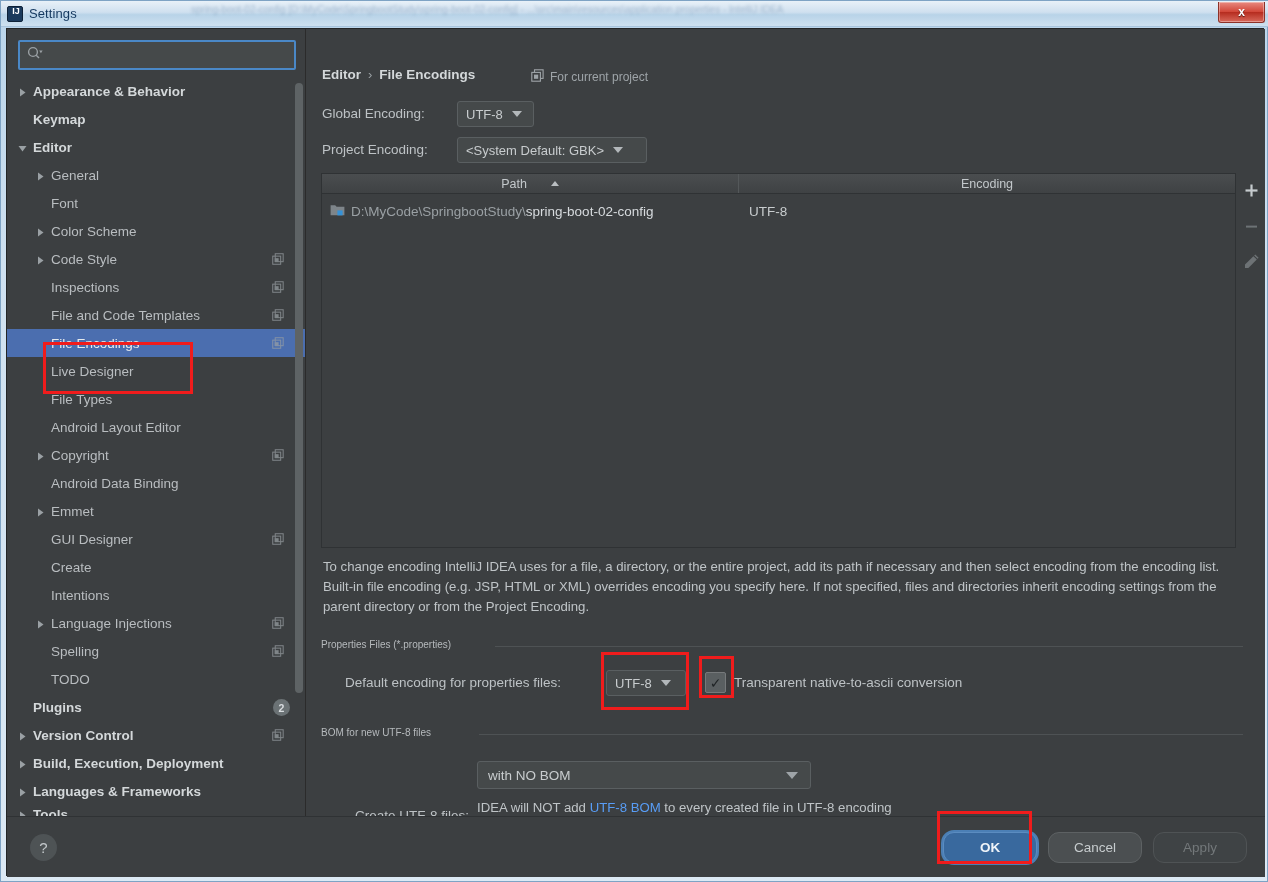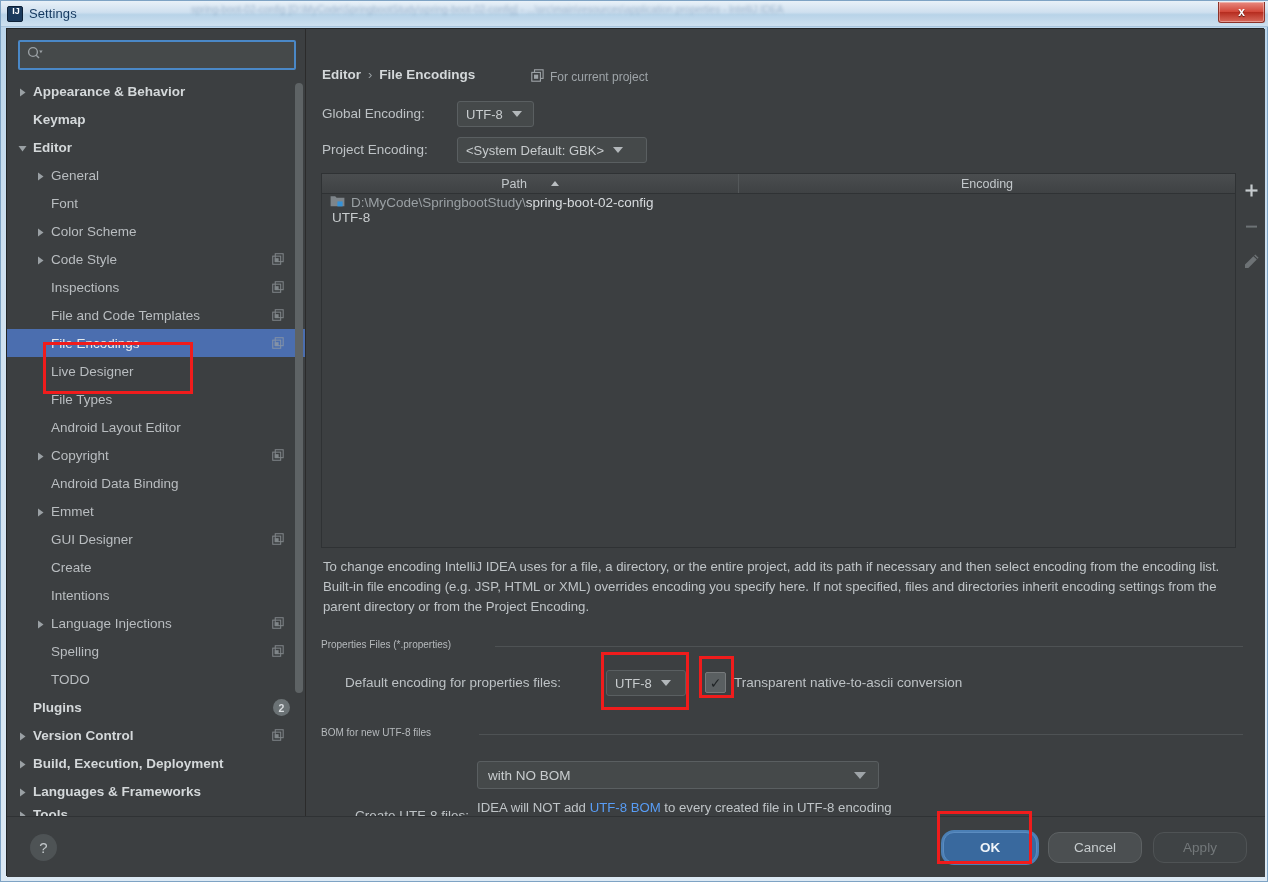--- a/index.html
+++ b/index.html
@@ -173,23 +173,22 @@
   }
   #th-path { width: 417px; border-right: 1px solid #54585a; gap: 24px; }
   #th-enc { flex: 1; }
   .sort-caret {
     width: 0; height: 0;
     border-left: 4px solid transparent; border-right: 4px solid transparent;
     border-bottom: 5px solid #b9bec1;
   }
   #table-body { position: relative; }
   .table-row {
-    height: 25px; display: flex; align-items: flex-start;
+    height: 25px; display: flex; align-items: flex-end;
     font-size: 13.5px;
-    flex-direction: column;
   }
   .cell-path { width: 417px; display: flex; align-items: center; padding-left: 8px; gap: 6px; }
   .cell-path .pfx { color: #9aa0a4; }
   .cell-path .nm { color: #d7dbde; }
   .cell-enc { flex: 1; padding-left: 10px; color: #c8ccce; }
 
   #table-toolbar {
     position: absolute; left: 930px; top: 144px; width: 28px; height: 375px;
     display: flex; flex-direction: column; align-items: center; padding-top: 7px; gap: 16px;
   }
@@ -218,21 +217,21 @@
   #native-checkbox {
     position: absolute; left: 398px; top: 643px;
     width: 21px; height: 21px; background: #5a5f61;
     border: 1px solid #76797b; border-radius: 2px;
     display: flex; align-items: center; justify-content: center;
   }
   #native-label { position: absolute; left: 427px; top: 646px; }
 
   #create-utf8-label { position: absolute; left: 159px; top: 739px; margin-top: 40px; }
   #bom-combo {
-    position: absolute; left: 170px; top: 732px; width: 402px; height: 28px;
+    position: absolute; left: 170px; top: 732px; width: 334px; height: 28px;
     background: #45494a; border: 1px solid #5a5f61; border-radius: 3px;
     display: flex; align-items: center; padding: 0 10px;
     color: #c8ccce; font-size: 13.5px;
   }
   #bom-combo .caret {
     position: absolute; right: 12px;
     width: 0; height: 0;
     border-left: 6px solid transparent; border-right: 6px solid transparent;
     border-top: 7px solid #9ea4a8;
   }

